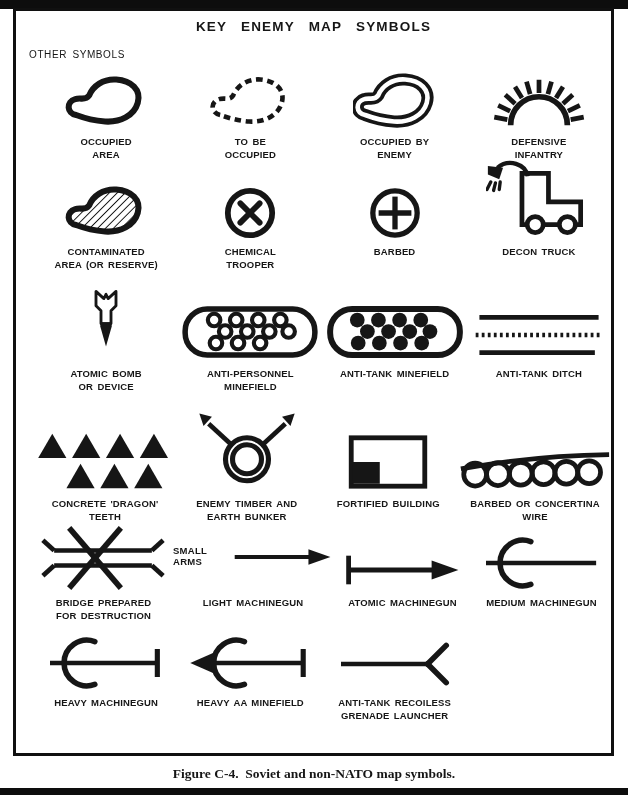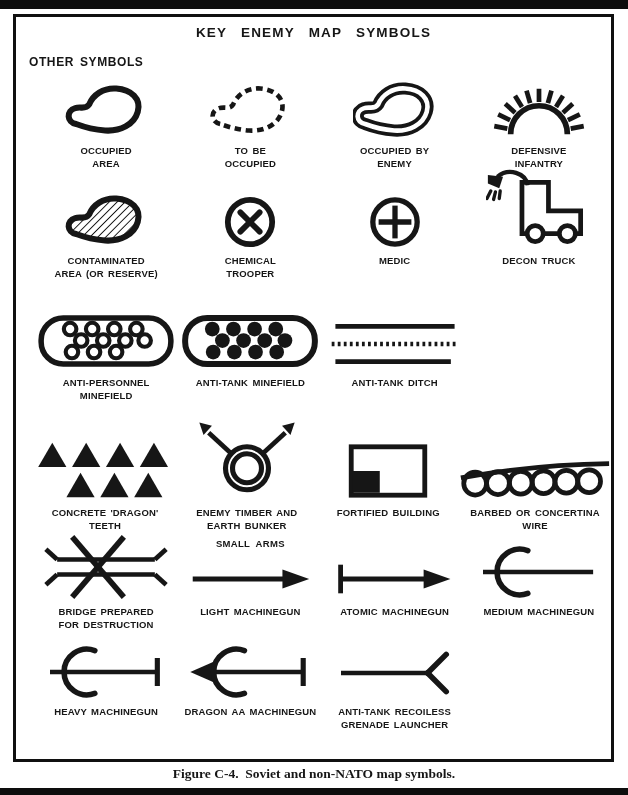--- a/index.html
+++ b/index.html
@@ -4,41 +4,41 @@
 <style>
   html,body{margin:0;padding:0;}
   body{
     width:628px;height:795px;position:relative;background:#ffffff;
     font-family:"Liberation Sans",sans-serif;color:#161616;overflow:hidden;
   }
   .edge-bar{position:absolute;left:0;width:628px;background:#0d0d0d;}
   .edge-top{top:0;height:9px;}
   .edge-bottom{top:788px;height:7px;}
   .frame{
-    position:absolute;left:13px;top:14px;width:601px;height:748px;
+    position:absolute;left:13px;top:8px;width:601px;height:748px;
     border:3px solid #101010;box-sizing:border-box;background:#ffffff;
   }
   .fig-title{
     text-align:center;padding-top:8px;font-weight:bold;font-size:13.5px;
     letter-spacing:1.2px;word-spacing:9px;
   }
   .section-heading{
-    margin:15px 0 0 13px;font-weight:bold;font-size:12px;
+    margin:15px 0 0 13px;font-weight:normal;font-size:10px;
     letter-spacing:.6px;word-spacing:2px;
   }
   .grid{margin-top:4px;padding-left:18px;}
   .row{display:grid;grid-template-columns:1fr 1fr 1fr 1fr;}
   .row1{height:100px}.row2{height:107px}.row3{height:125px}
   .row4{height:127px}.row5{height:102px}.row6{height:98px}
   .cell{display:flex;flex-direction:column;align-items:center;}
   .sym{display:flex;align-items:flex-end;justify-content:center;width:100%;}
   .row1 .sym{height:72px}.row2 .sym{height:82px}.row3 .sym{height:97px}
   .row4 .sym{height:102px}.row5 .sym{height:74px}.row6 .sym{height:72px}
   .sym svg{margin-bottom:6px;}
-  .sym.with-heading{flex-direction:column;align-items:center;justify-content:flex-end;}
+  .sym.with-heading{flex-direction:row;align-items:center;justify-content:flex-end;}
   .sym-heading{font-size:9.5px;font-weight:bold;letter-spacing:.3px;word-spacing:3px;margin-bottom:9px;}
   .label{
     font-size:9.5px;font-weight:bold;text-align:center;white-space:pre-line;
     line-height:1.35;letter-spacing:.15px;word-spacing:1.5px;
   }
   .caption{
     position:absolute;top:766px;left:0;width:628px;text-align:center;
     font-family:"Liberation Serif",serif;font-weight:bold;font-size:13.5px;white-space:pre;
   }
   svg{display:block;}
@@ -139,21 +139,21 @@
       <div class="cell">
         <div class="sym">
           <svg width="54" height="54" viewBox="0 0 56 56">
             <circle class="ink-stroke" stroke-width="5.5" cx="28" cy="28" r="23"></circle>
             <g class="ink-stroke" stroke-width="5.5">
               <line x1="28" y1="11" x2="28" y2="45"></line>
               <line x1="11" y1="28" x2="45" y2="28"></line>
             </g>
           </svg>
         </div>
-        <div class="label">MEDIC</div>
+        <div class="label">BARBED</div>
       </div>
       <div class="cell">
         <div class="sym">
           <svg width="106" height="82" viewBox="0 0 112 86">
             <path class="ink-stroke" stroke-width="4.5" d="M44,19 C42,6 24,0 12,10"></path>
             <path fill="#161616" d="M2,8 L18,10 L14,22 L2,17 Z"></path>
             <g class="ink-stroke" stroke-width="3.5" stroke-linecap="round">
               <line x1="5" y1="25" x2="1" y2="33"></line>
               <line x1="10" y1="26" x2="8" y2="34"></line>
               <line x1="15" y1="25" x2="14" y2="33"></line>
@@ -161,20 +161,30 @@
             <path class="ink-stroke" stroke-width="5" stroke-linejoin="miter" d="M38,16 H66 V46 H100 V70 H38 Z"></path>
             <circle cx="52" cy="70" r="8.5" fill="#ffffff" stroke="#161616" stroke-width="5"></circle>
             <circle cx="86" cy="70" r="8.5" fill="#ffffff" stroke="#161616" stroke-width="5"></circle>
           </svg>
         </div>
         <div class="label">DECON TRUCK</div>
       </div>
     </div>
 
     <div class="row row3">
+      <div class="cell">
+        <div class="sym">
+          <svg width="40" height="84" viewBox="0 0 56 88">
+            <path class="ink-stroke" stroke-width="4" stroke-linejoin="round" d="M14,4 L14,24 L21,31 L21,49 L35,49 L35,31 L42,24 L42,4 L31,14 L28,8 L25,14 Z"></path>
+            <path fill="#161616" d="M20,47 L36,47 L36,53 L28,81 L20,53 Z"></path>
+          </svg>
+        </div>
+        <div class="label">ATOMIC BOMB
+OR DEVICE</div>
+      </div>
       <div class="cell">
         <div class="sym">
           <svg width="138" height="60" viewBox="0 0 150 64">
             <rect class="ink-stroke" stroke-width="6" x="4.5" y="7" width="141" height="50" rx="24"></rect>
             <g fill="#ffffff" stroke="#161616" stroke-width="4.5">
               <circle cx="36" cy="19" r="6.8"></circle>
                 <circle cx="60" cy="19" r="6.8"></circle>
                 <circle cx="84" cy="19" r="6.8"></circle>
                 <circle cx="108" cy="19" r="6.8"></circle>
               <circle cx="48" cy="31.5" r="6.8"></circle>
@@ -347,21 +357,21 @@
       </div>
       <div class="cell">
         <div class="sym">
           <svg width="126" height="56" viewBox="0 0 132 60">
             <line class="ink-stroke" stroke-width="5" x1="24" y1="30" x2="123" y2="30"></line>
             <polygon fill="#161616" points="2,30 27,19 27,41"></polygon>
             <path class="ink-stroke" stroke-width="6" stroke-linecap="round" d="M60,7 A24.5,24.5 0 1 0 60,53"></path>
             <line class="ink-stroke" stroke-width="5.5" x1="123" y1="15" x2="123" y2="45"></line>
           </svg>
         </div>
-        <div class="label">DRAGON AA MACHINEGUN</div>
+        <div class="label">HEAVY AA MINEFIELD</div>
       </div>
       <div class="cell">
         <div class="sym">
           <svg width="122" height="54" viewBox="0 0 128 58">
             <line class="ink-stroke" stroke-width="5" x1="6" y1="29" x2="99" y2="29"></line>
             <g class="ink-stroke" stroke-width="6" stroke-linecap="round">
               <line x1="99" y1="29" x2="119" y2="9"></line>
               <line x1="99" y1="29" x2="119" y2="49"></line>
             </g>
           </svg>

